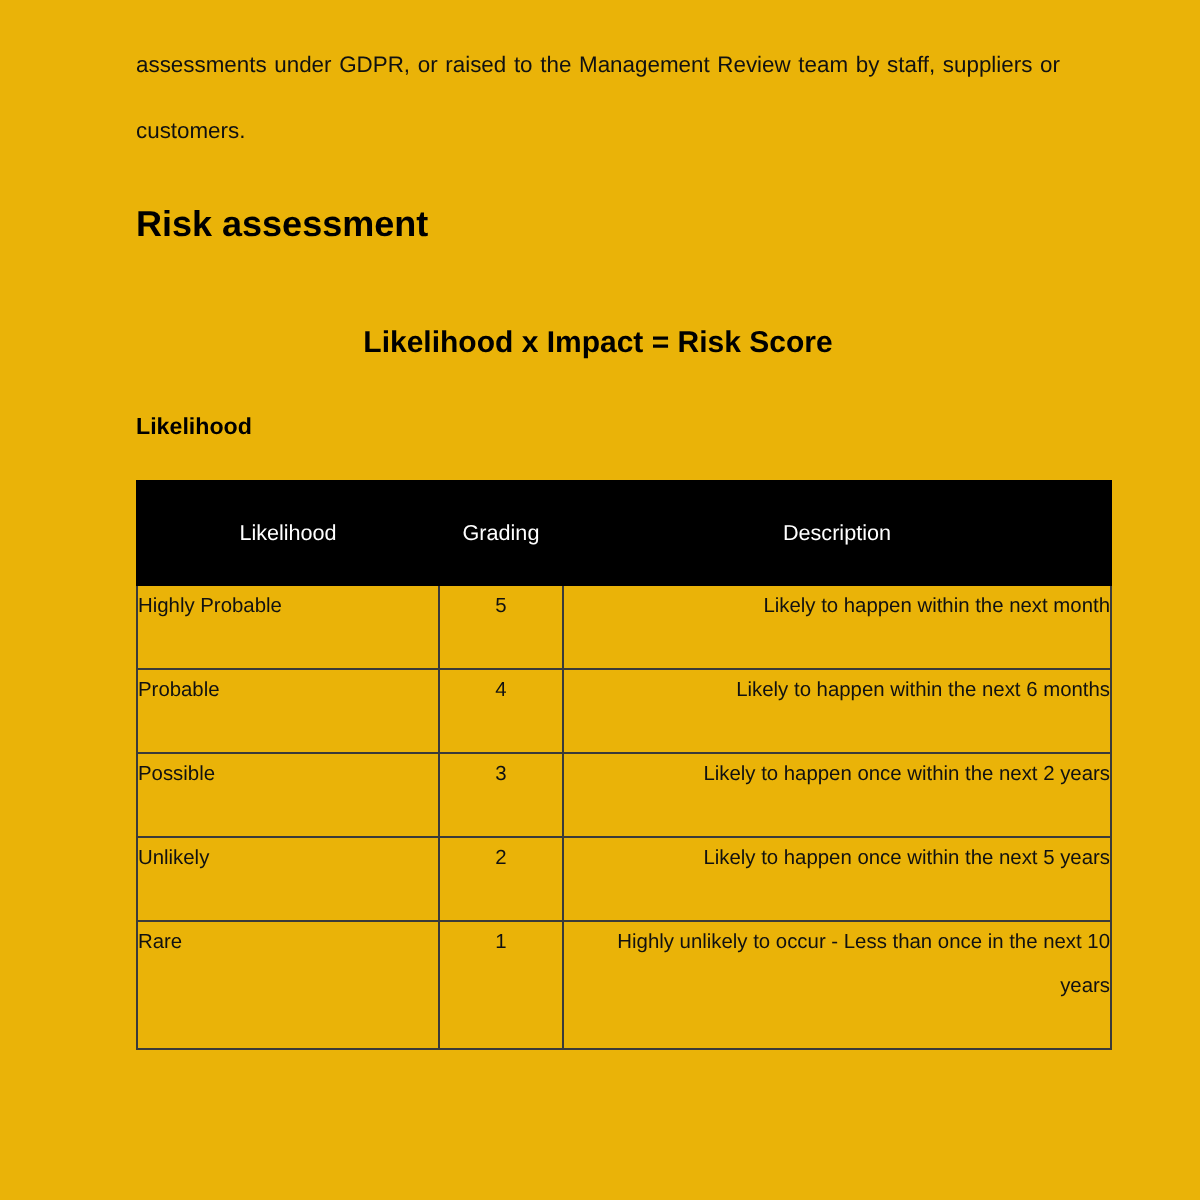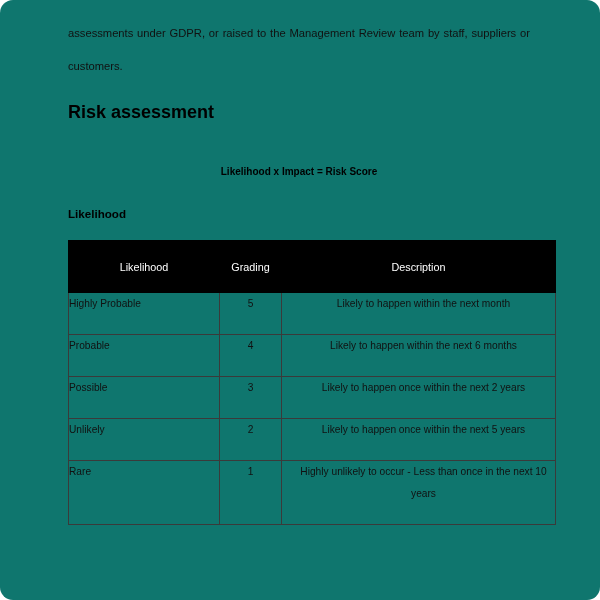--- a/index.html
+++ b/index.html
@@ -12,23 +12,22 @@
     height: 600px;
     overflow: hidden;
     font-family: "Liberation Sans", sans-serif;
     color: #000000;
     -webkit-font-smoothing: antialiased;
   }
   .page {
     position: relative;
     width: 600px;
     height: 600px;
-    background: #0f766e;
+    background: #eab308;
     box-sizing: border-box;
-    border-radius: 13px;
   }
   .content {
     position: absolute;
     left: 68px;
     top: 0;
     width: 462px;
   }
 
   p.body-para {
     margin: 0;
@@ -56,21 +55,21 @@
   }
   h3.sub-heading {
     margin: 0;
     font-size: 11.6px;
     font-weight: bold;
     line-height: 30px;
     color: #000000;
   }
   .formula {
     margin: 0;
-    font-size: 10px;
+    font-size: 15px;
     font-weight: bold;
     text-align: center;
     line-height: 30px;
     color: #000000;
   }
 
   .spacer-1 { height: 17px; }
   .spacer-2 { height: 13px; }
   .spacer-3 { height: 15px; }
   .spacer-4 { height: 13px; }
@@ -102,21 +101,21 @@
   }
   tbody td {
     height: 42px;
     line-height: 22px;
     padding: 10px 8px 0 8px;
     box-sizing: border-box;
     color: #111111;
   }
   tbody td.col-likelihood { width: 142px; text-align: left; }
   tbody td.col-grading { width: 53px; text-align: center; }
-  tbody td.col-description { width: 265px; text-align: center; padding-left: 10px; }
+  tbody td.col-description { width: 265px; text-align: right; padding-left: 10px; }
   thead th.col-likelihood { width: 142px; }
   thead th.col-grading { width: 53px; }
   thead th.col-description { width: 265px; }
 
   tbody tr.row-tall td { height: 64px; }
 </style>
 </head>
 <body>
 
 <div class="page">

